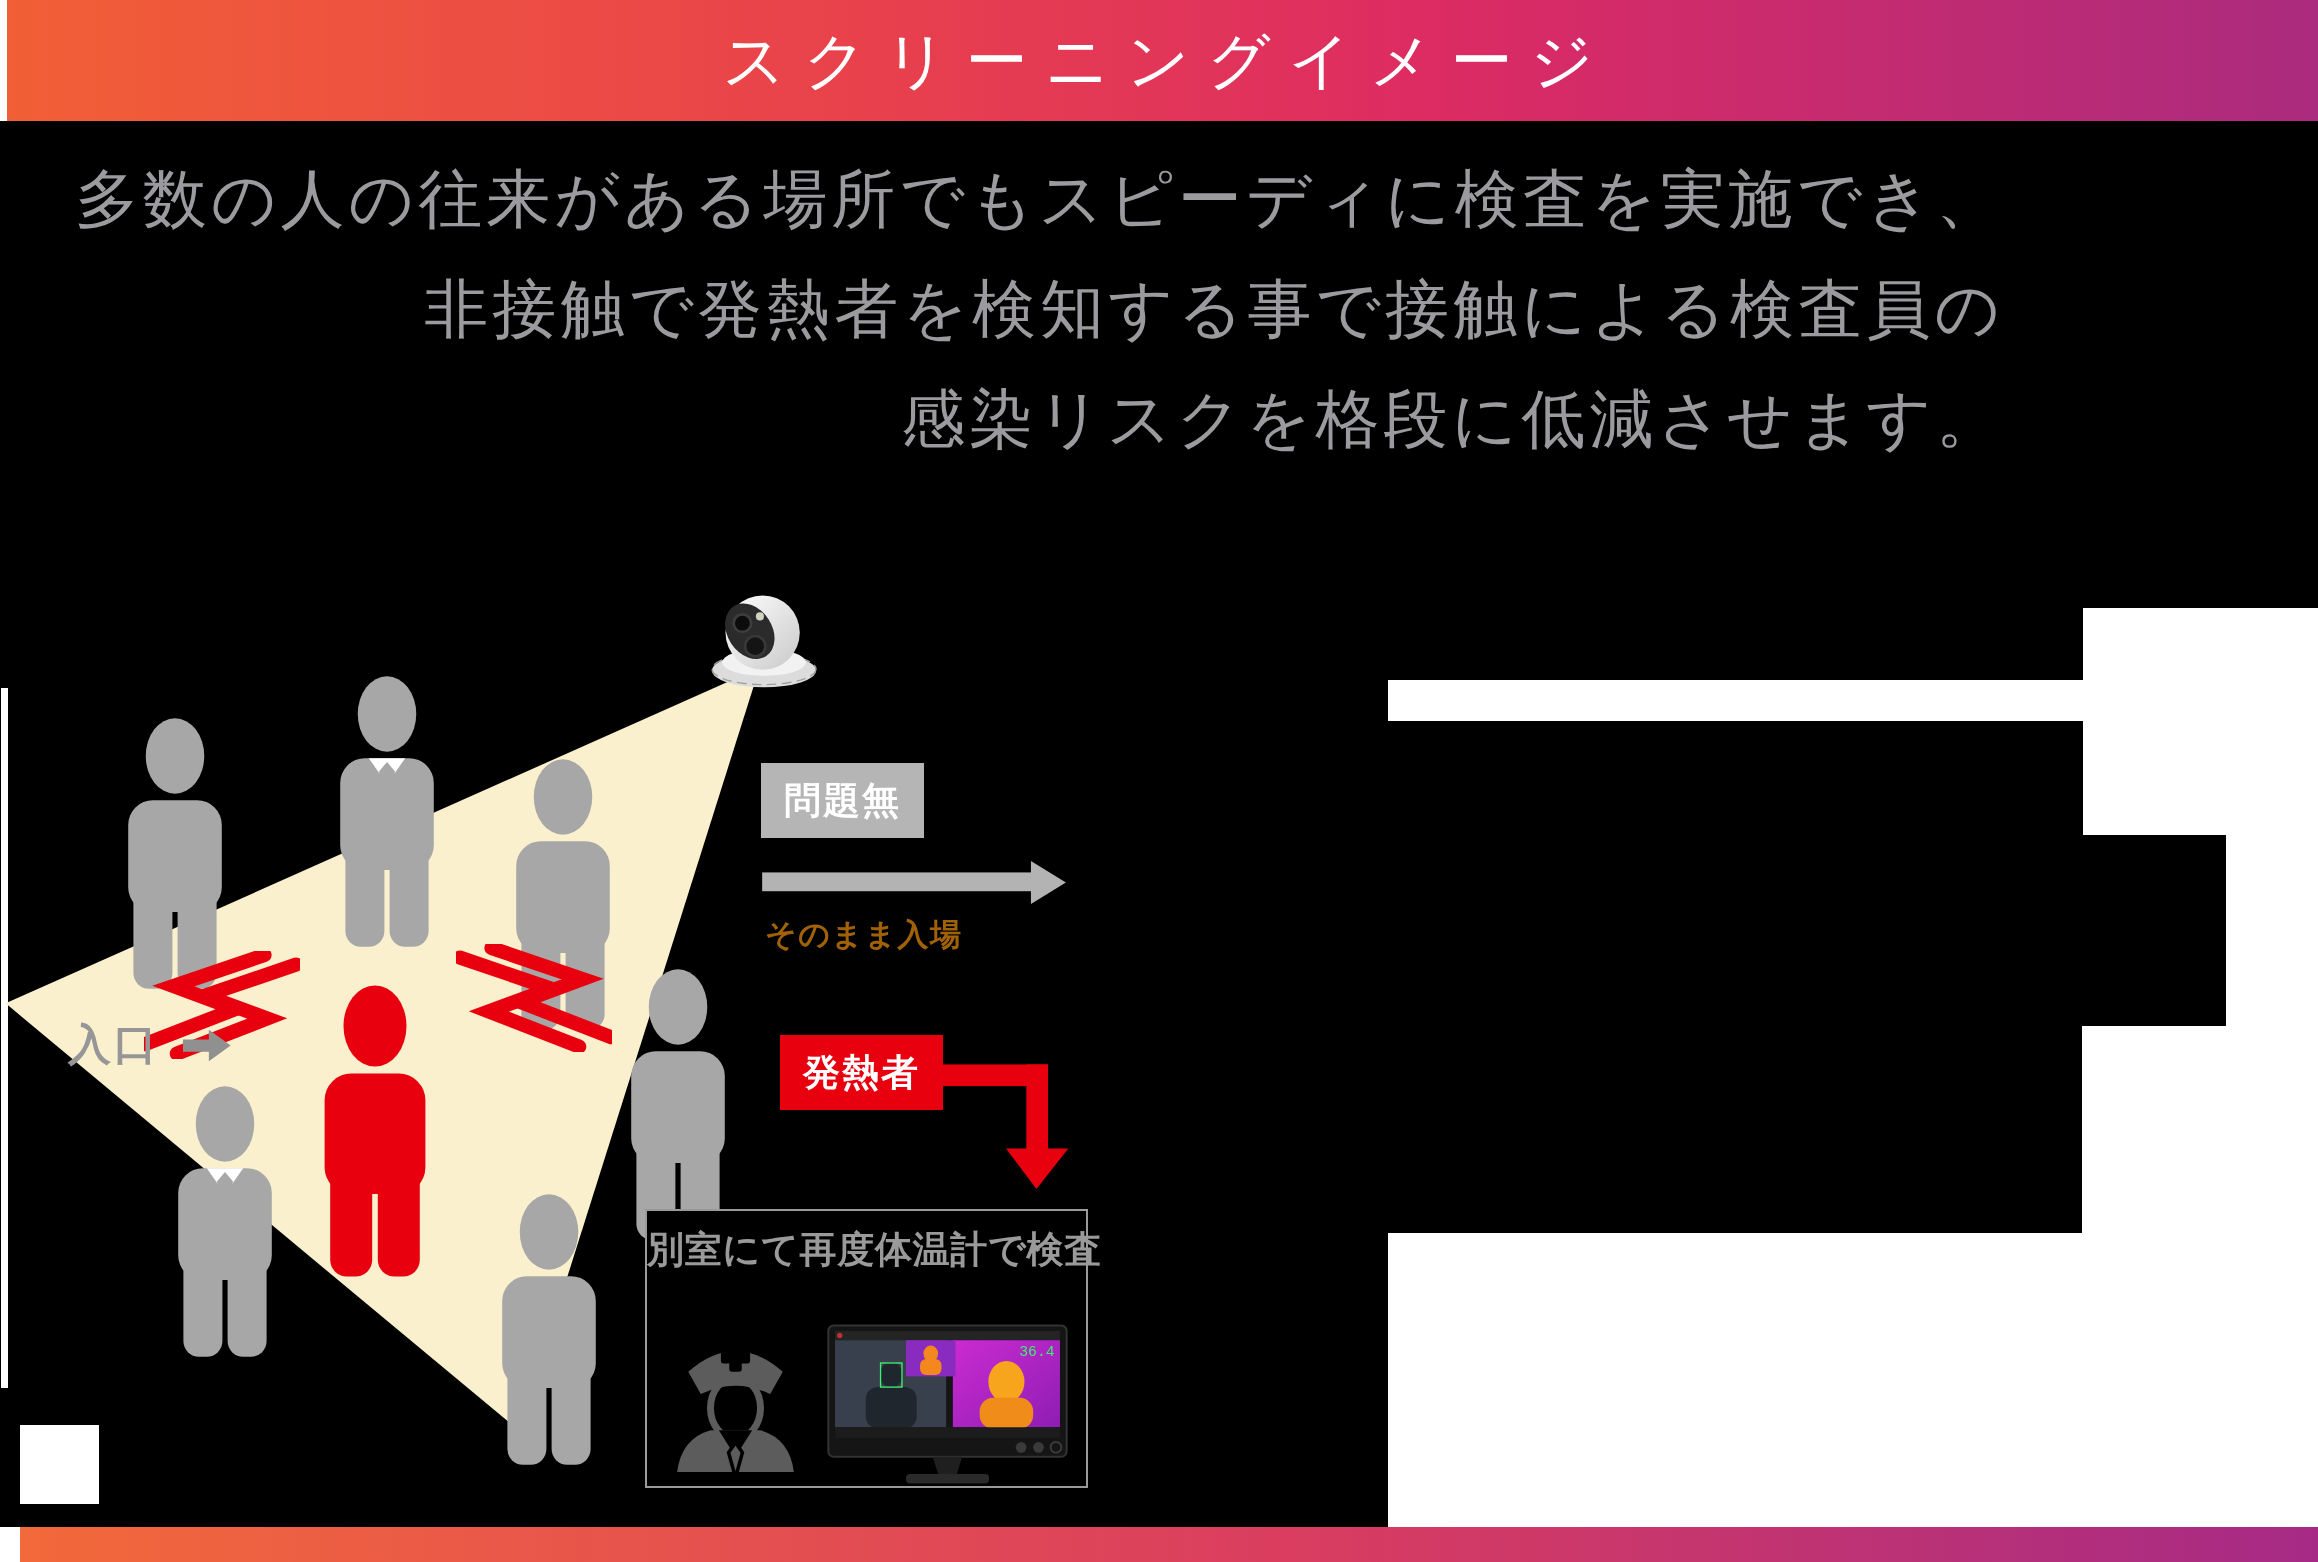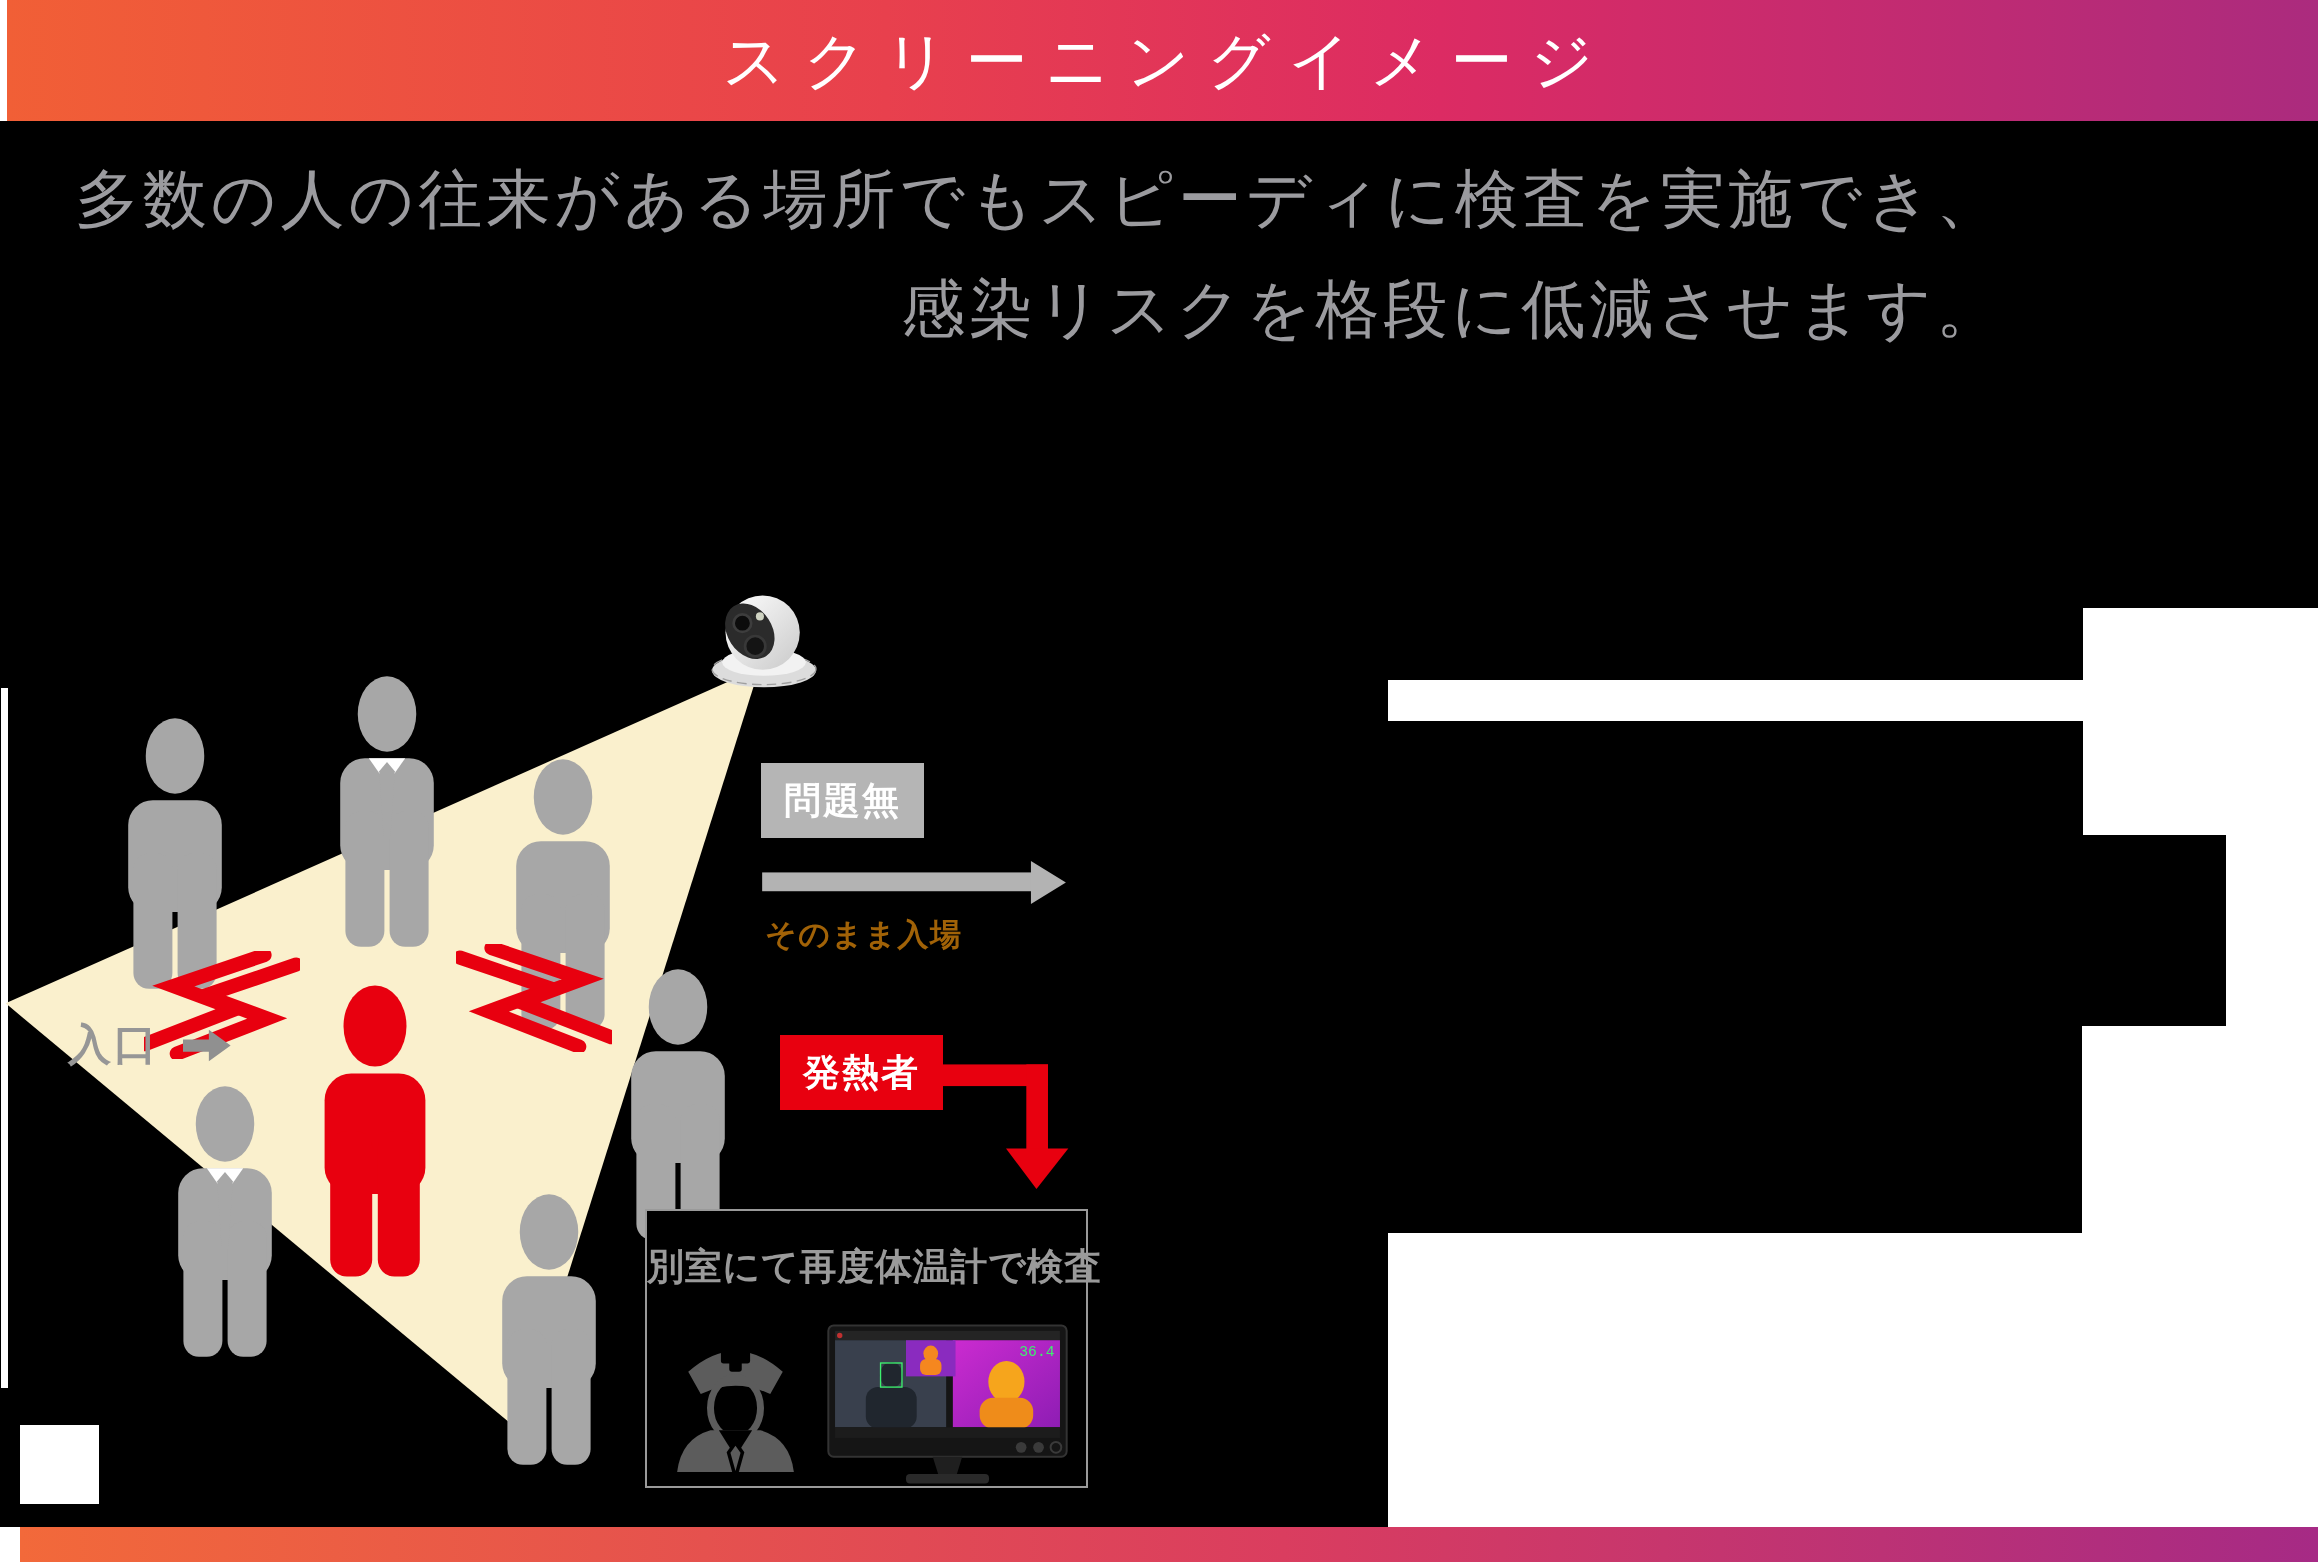--- a/index.html
+++ b/index.html
@@ -51,21 +51,21 @@
   .fever-box{left:780px;top:1035px;background:var(--c-alert_red);}
   .ok-arrow{position:absolute;left:761px;top:861px;z-index:2;}
   .ok-caption{position:absolute;left:765px;top:914px;z-index:2;color:#a16207;font-size:31px;font-weight:700;letter-spacing:1.4px;}
   .fever-arrow{position:absolute;left:941px;top:1056px;z-index:2;}
   
   .recheck-box{
     position:absolute;left:645px;top:1209px;width:443px;height:279px;z-index:2;
     background:#000;border:2.7px solid #9a9a9a;box-sizing:border-box;
   }
   .recheck-title{
-    position:absolute;left:0;top:31px;width:100%;text-align:center;
+    position:absolute;left:0;top:14px;width:100%;text-align:center;
     color:#9a9a9a;font-size:37px;font-weight:700;letter-spacing:0.7px;white-space:nowrap;
   }
   .nurse{position:absolute;left:19px;top:108px;color:#5c5c5c;}
   .monitor{position:absolute;left:180px;top:113px;}
   .monitor text{font-family:"Liberation Mono",monospace;}
 </style>
 </head>
 <body>
 
 <div id="stage">
@@ -84,20 +84,21 @@
       </g>
     </defs>
   </svg>
 
   <div class="banner">
     <div class="banner-title">スクリーニングイメージ</div>
   </div>
 
   <div class="intro">
     <div>多数の人の往来がある場所でもスピーディに検査を実施でき、</div>
+    <div>非接触で発熱者を検知する事で接触による検査員の</div>
     <div>感染リスクを格段に低減させます。</div>
   </div>
 
   <div class="wh" style="left:1388px;top:680px;width:695px;height:41px"></div>
   <div class="wh" style="left:2083px;top:608px;width:236px;height:227px"></div>
   <div class="wh" style="left:2226px;top:835px;width:93px;height:191px"></div>
   <div class="wh" style="left:2082px;top:1026px;width:237px;height:501px"></div>
   <div class="wh" style="left:1388px;top:1233px;width:694px;height:294px"></div>
   <div class="wh" style="left:0;top:0;width:6.8px;height:121px"></div>
   <div class="wh" style="left:1.4px;top:688px;width:6.8px;height:700px"></div>

